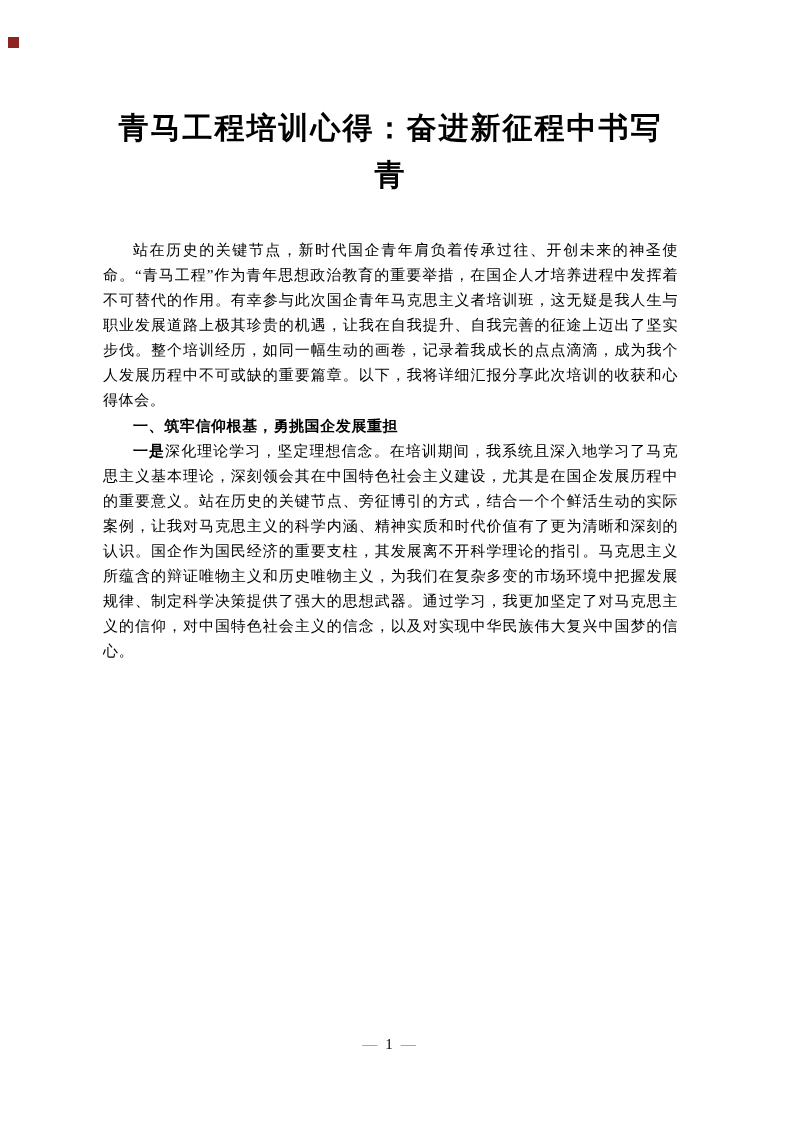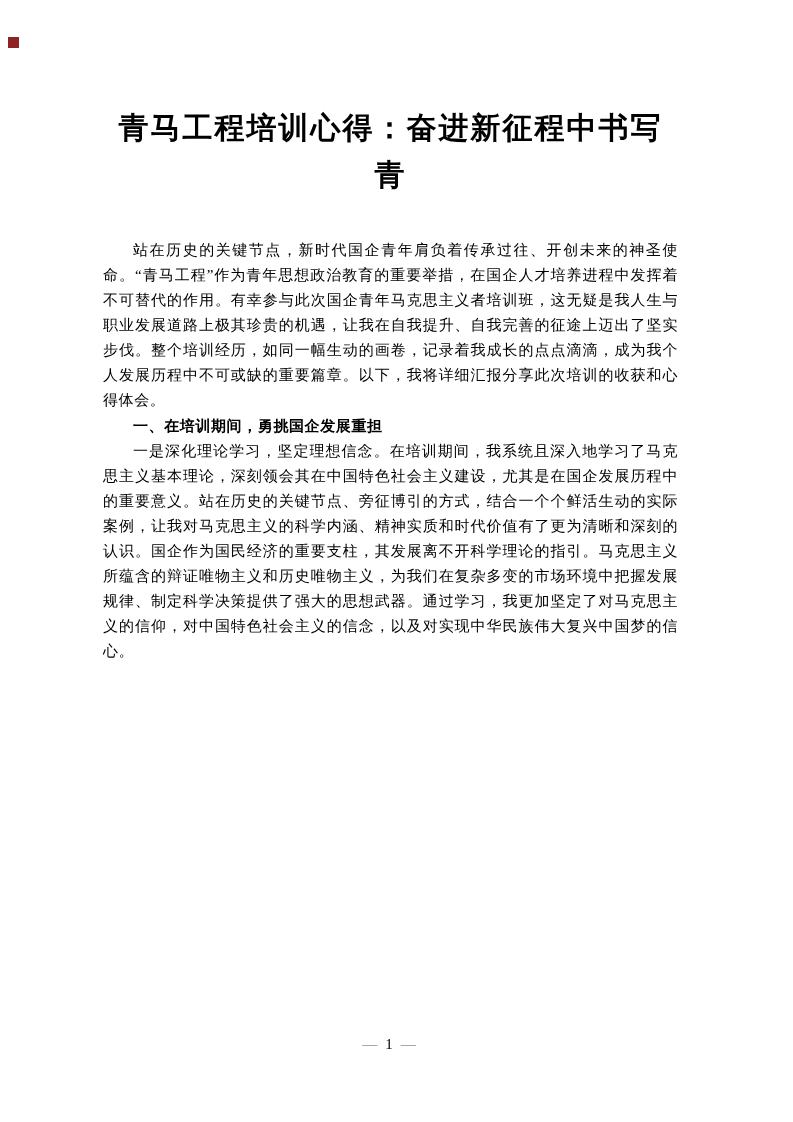--- a/index.html
+++ b/index.html
@@ -45,21 +45,21 @@
   }
   .para {
     text-indent: 2em;
   }
   .heading {
     text-indent: 2em;
     font-weight: bold;
     font-family: "Liberation Sans", "DejaVu Sans", sans-serif;
   }
   .lead {
-    font-weight: normal;
+    font-weight: bold;
     font-family: "Liberation Sans", "DejaVu Sans", sans-serif;
   }
   .footer {
     position: absolute;
     top: 1034px;
     left: 0;
     width: 100%;
     text-align: center;
     font-size: 15px;
     line-height: 20px;
@@ -74,21 +74,21 @@
 
   <div class="marker" style="background: rgb(142, 35, 35);"></div>
 
   <div class="content">
     <h1 class="title">
       <span class="title-line">青马工程培训心得：奋进新征程中书写青</span>
     </h1>
 
     <div class="body-text">
       <p class="para">站在历史的关键节点，新时代国企青年肩负着传承过往、开创未来的神圣使命。“青马工程”作为青年思想政治教育的重要举措，在国企人才培养进程中发挥着不可替代的作用。有幸参与此次国企青年马克思主义者培训班，这无疑是我人生与职业发展道路上极其珍贵的机遇，让我在自我提升、自我完善的征途上迈出了坚实步伐。整个培训经历，如同一幅生动的画卷，记录着我成长的点点滴滴，成为我个人发展历程中不可或缺的重要篇章。以下，我将详细汇报分享此次培训的收获和心得体会。</p>
-      <p class="heading">一、在培训期间，勇挑国企发展重担</p>
+      <p class="heading">一、筑牢信仰根基，勇挑国企发展重担</p>
       <p class="para"><span class="lead">一是</span><span>深化理论学习，坚定理想信念。在培训期间，我系统且深入地学习了马克思主义基本理论，深刻领会其在中国特色社会主义建设，尤其是在国企发展历程中的重要意义。站在历史的关键节点、旁征博引的方式，结合一个个鲜活生动的实际案例，让我对马克思主义的科学内涵、精神实质和时代价值有了更为清晰和深刻的认识。国企作为国民经济的重要支柱，其发展离不开科学理论的指引。马克思主义所蕴含的辩证唯物主义和历史唯物主义，为我们在复杂多变的市场环境中把握发展规律、制定科学决策提供了强大的思想武器。通过学习，我更加坚定了对马克思主义的信仰，对中国特色社会主义的信念，以及对实现中华民族伟大复兴中国梦的信心。</span></p>
     </div>
   </div>
 
   <div class="footer">
     <span class="dash" style="color: rgb(140, 140, 140);">—</span><span class="pagenum">1</span><span class="dash" style="color: rgb(140, 140, 140);">—</span>
   </div>
 
 </div>
 

